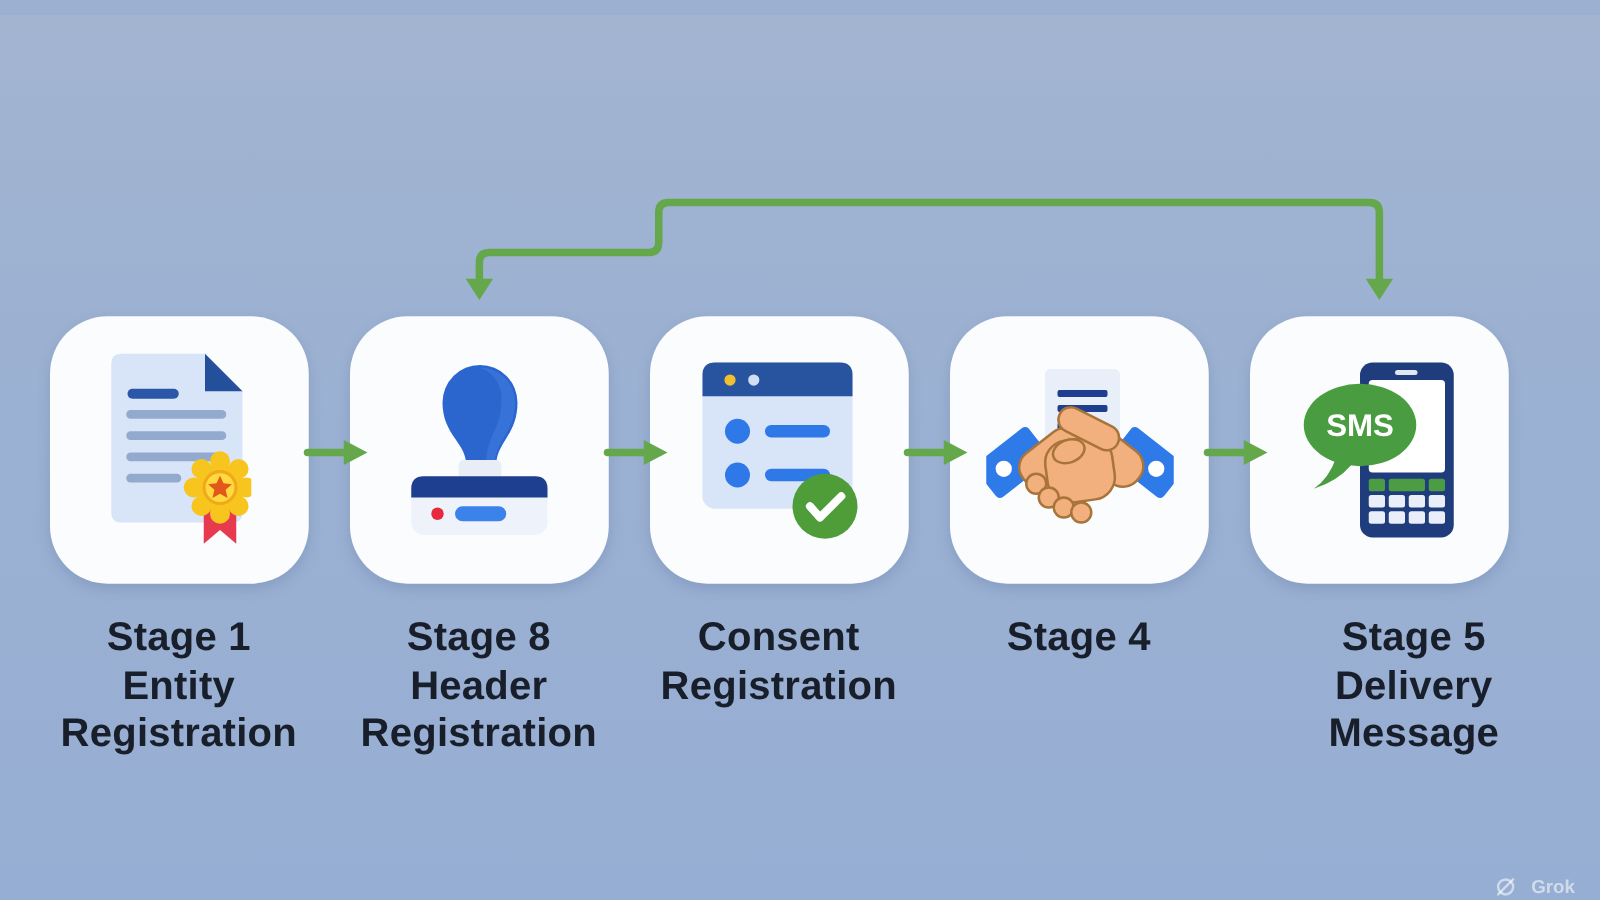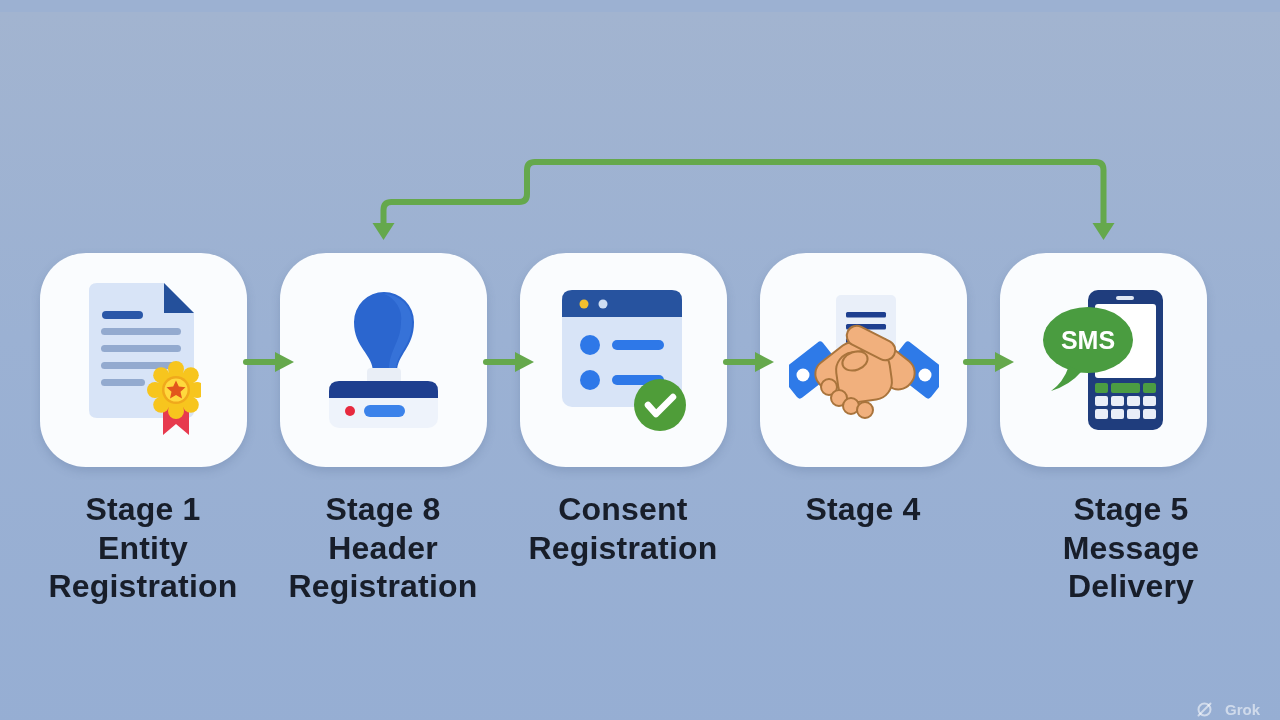--- a/index.html
+++ b/index.html
@@ -193,22 +193,22 @@
   </div>
   <div class="stage-label" style="left:493px">
     <div>Consent</div>
     <div>Registration</div>
   </div>
   <div class="stage-label" style="left:733px">
     <div>Stage 4</div>
   </div>
   <div class="stage-label" style="left:1001px">
     <div>Stage 5</div>
+    <div>Delivery</div>
     <div>Message</div>
-    <div>Delivery</div>
   </div>
 
   <div class="watermark">
     <svg width="17" height="17" viewBox="0 0 17 17">
       <circle cx="8.5" cy="8.5" r="6" fill="none" stroke="rgba(255,255,255,0.55)" stroke-width="2"></circle>
       <line x1="2.5" y1="14.5" x2="14.5" y2="2.5" stroke="rgba(255,255,255,0.55)" stroke-width="2" stroke-linecap="round"></line>
     </svg>
     <span>Grok</span>
   </div>
 

